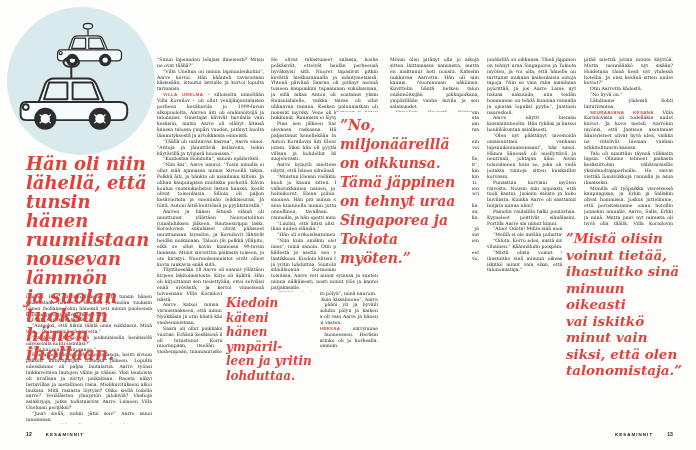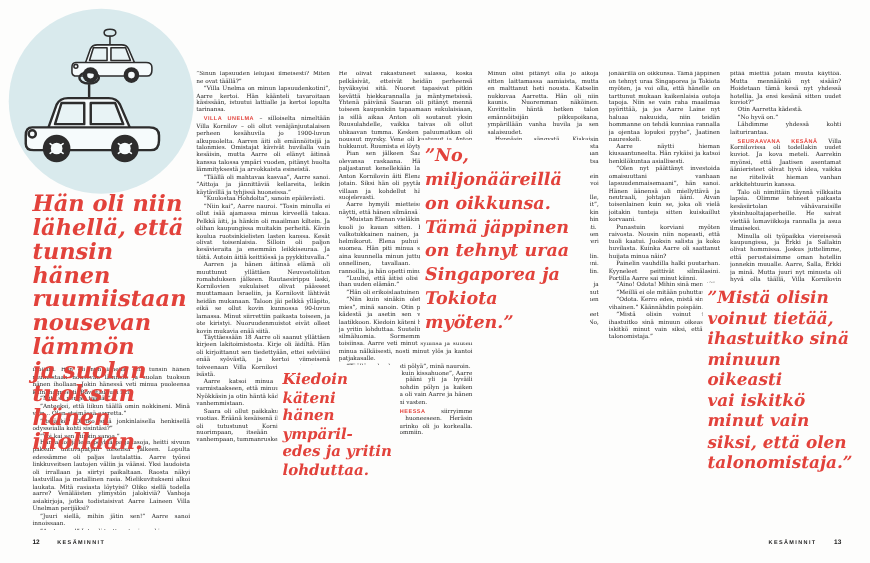--- a/index.html
+++ b/index.html
@@ -147,21 +147,21 @@
 
   <div class="pq q1">Hän oli niin
 lähellä, että
 tunsin hänen
 ruumiistaan
 nousevan lämmön
 ja suolan tuoksun
 hänen ihollaan.</div>
   <div class="pq boxed kiedoin">Kiedoin käteni
 hänen ympäril-
-edes ja yritin
+leen ja yritin
 lohduttaa.</div>
   <div class="pq boxed q3">”Mistä olisin
 voinut tietää,
 ihastuitko sinä
 minuun oikeasti
 vai iskitkö
 minut vain
 siksi, että olen
 talonomistaja.”</div>
   <div class="pq boxed q2">”No, miljonääreillä

